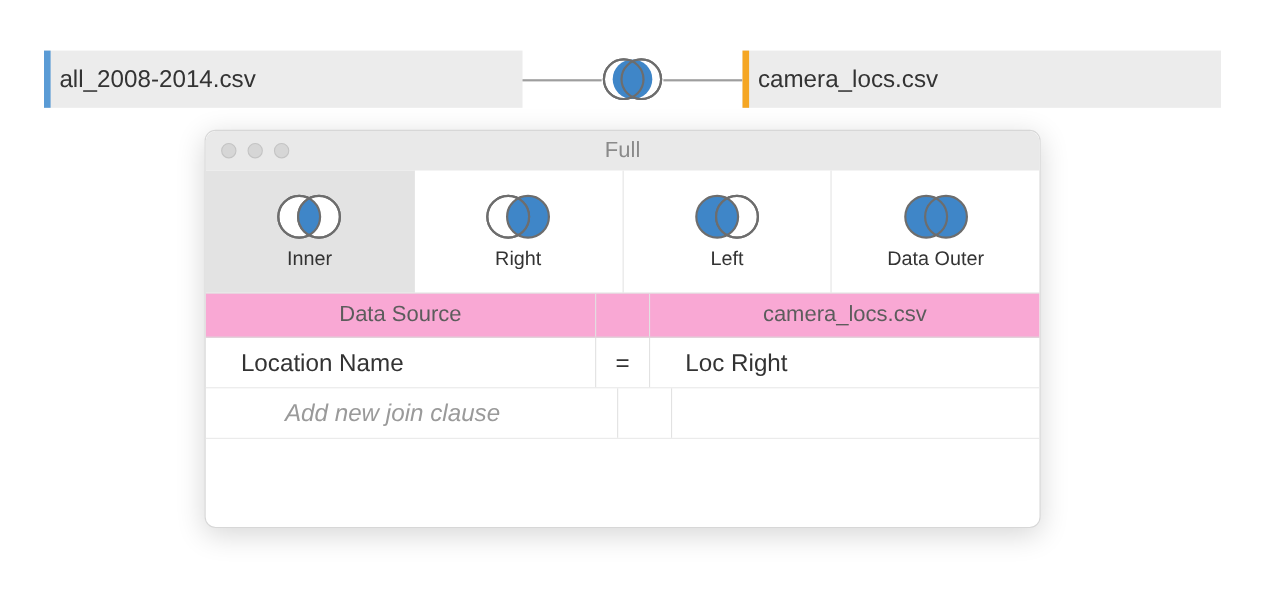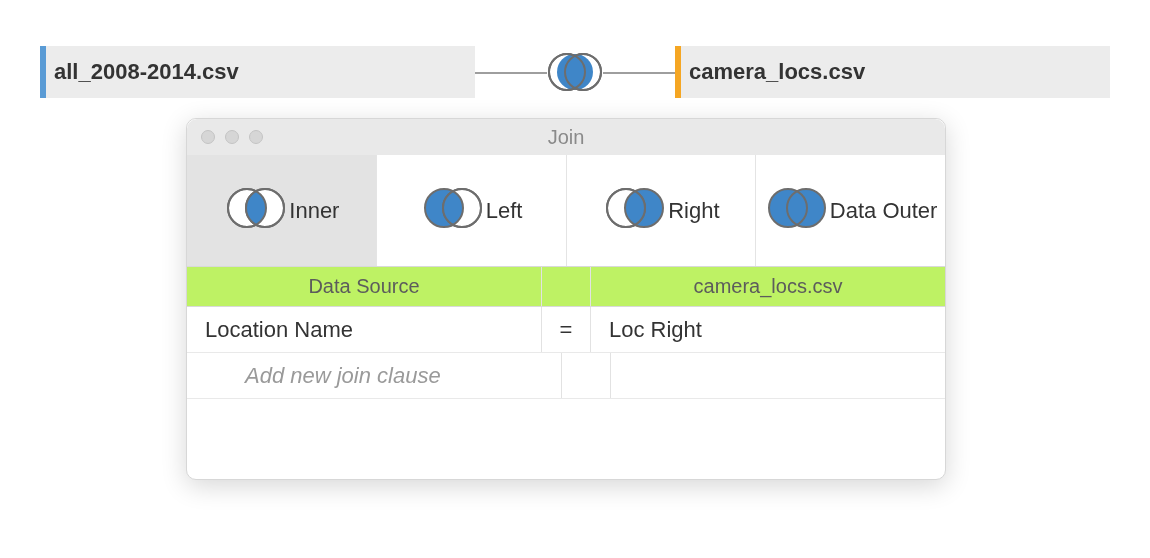--- a/index.html
+++ b/index.html
@@ -26,21 +26,20 @@
   .ds-pill {
     background: #ececec;
     height: 52px;
     display: flex;
     align-items: center;
     font-size: 22px;
     color: #333;
     padding-left: 14px;
     flex: 1;
     position: relative;
-    font-weight: bold;
   }
   .ds-pill .accent {
     position: absolute;
     left: 0;
     top: 0;
     bottom: 0;
     width: 6px;
   }
   .ds-left .accent { background: #5a9bd5; }
   .ds-right .accent { background: #f5a623; }
@@ -114,35 +113,35 @@
   }
 
   .jointype-row {
     display: flex;
     height: 112px;
     border-bottom: 1px solid #d9d9d9;
   }
   .jointype {
     flex: 1;
     display: flex;
-    flex-direction: row;
+    flex-direction: column;
     align-items: center;
     justify-content: center;
-    font-size: 22px;
+    font-size: 18px;
     color: #333;
     cursor: pointer;
     border-right: 1px solid #e4e4e4;
   }
   .jointype:last-child { border-right: none; }
   .jointype.selected { background: #e3e3e3; }
   .jointype svg { margin-bottom: 6px; }
 
   .clause-header {
     display: flex;
-    background: #bef264;
+    background: #f9a8d4;
     border-bottom: 1px solid #d9d9d9;
     font-size: 20px;
     color: #5c5c5c;
   }
   .clause-header .c-left,
   .clause-header .c-right {
     flex: 1;
     text-align: center;
     padding: 8px 0;
   }
@@ -163,21 +162,21 @@
     font-size: 22px;
     color: #333;
     height: 46px;
     align-items: stretch;
   }
   .clause-row .c-left,
   .clause-row .c-right {
     flex: 1;
     display: flex;
     align-items: center;
-    padding-left: 18px;
+    padding-left: 32px;
   }
   .clause-row.placeholder .c-left {
     color: #9a9a9a;
     font-style: italic;
     margin-left: 40px;
   }
 
   .panel-bottom {
     height: 80px;
   }
@@ -209,62 +208,62 @@
   </div>
 </div>
 
 <div class="panel">
   <div class="titlebar">
     <div class="traffic">
       <div class="dot"></div>
       <div class="dot"></div>
       <div class="dot"></div>
     </div>
-    <div class="title">Join</div>
+    <div class="title">Full</div>
   </div>
 
   <div class="jointype-row">
 
     <div class="jointype selected">
       <svg width="66" height="44" viewBox="0 0 66 44">
         <g>
           <circle cx="24" cy="22" r="19" fill="#ffffff" stroke="#6d6d6d" stroke-width="2"></circle>
           <circle cx="42" cy="22" r="19" fill="#ffffff" stroke="#6d6d6d" stroke-width="2"></circle>
           <path d="M33 5.3 A19 19 0 0 0 33 38.7 A19 19 0 0 0 33 5.3 Z" fill="#3f86c8"></path>
           <circle cx="24" cy="22" r="19" fill="none" stroke="#6d6d6d" stroke-width="2"></circle>
           <circle cx="42" cy="22" r="19" fill="none" stroke="#6d6d6d" stroke-width="2"></circle>
         </g>
       </svg>
       <span>Inner</span>
     </div>
 
     <div class="jointype">
       <svg width="66" height="44" viewBox="0 0 66 44">
         <g>
+          <circle cx="42" cy="22" r="19" fill="#3f86c8"></circle>
+          <circle cx="24" cy="22" r="19" fill="#ffffff" stroke="#6d6d6d" stroke-width="2"></circle>
+          <path d="M33 5.3 A19 19 0 0 0 33 38.7 A19 19 0 0 0 33 5.3 Z" fill="#3f86c8"></path>
+          <circle cx="24" cy="22" r="19" fill="none" stroke="#6d6d6d" stroke-width="2"></circle>
+          <circle cx="42" cy="22" r="19" fill="none" stroke="#6d6d6d" stroke-width="2"></circle>
+        </g>
+      </svg>
+      <span>Right</span>
+    </div>
+
+    <div class="jointype">
+      <svg width="66" height="44" viewBox="0 0 66 44">
+        <g>
           <circle cx="24" cy="22" r="19" fill="#3f86c8"></circle>
           <circle cx="42" cy="22" r="19" fill="#ffffff" stroke="#6d6d6d" stroke-width="2"></circle>
           <path d="M33 5.3 A19 19 0 0 0 33 38.7 A19 19 0 0 0 33 5.3 Z" fill="#3f86c8"></path>
           <circle cx="24" cy="22" r="19" fill="none" stroke="#6d6d6d" stroke-width="2"></circle>
           <circle cx="42" cy="22" r="19" fill="none" stroke="#6d6d6d" stroke-width="2"></circle>
         </g>
       </svg>
       <span>Left</span>
-    </div>
-
-    <div class="jointype">
-      <svg width="66" height="44" viewBox="0 0 66 44">
-        <g>
-          <circle cx="42" cy="22" r="19" fill="#3f86c8"></circle>
-          <circle cx="24" cy="22" r="19" fill="#ffffff" stroke="#6d6d6d" stroke-width="2"></circle>
-          <path d="M33 5.3 A19 19 0 0 0 33 38.7 A19 19 0 0 0 33 5.3 Z" fill="#3f86c8"></path>
-          <circle cx="24" cy="22" r="19" fill="none" stroke="#6d6d6d" stroke-width="2"></circle>
-          <circle cx="42" cy="22" r="19" fill="none" stroke="#6d6d6d" stroke-width="2"></circle>
-        </g>
-      </svg>
-      <span>Right</span>
     </div>
 
     <div class="jointype">
       <svg width="66" height="44" viewBox="0 0 66 44">
         <g>
           <circle cx="24" cy="22" r="19" fill="#3f86c8"></circle>
           <circle cx="42" cy="22" r="19" fill="#3f86c8"></circle>
           <circle cx="24" cy="22" r="19" fill="none" stroke="#6d6d6d" stroke-width="2"></circle>
           <circle cx="42" cy="22" r="19" fill="none" stroke="#6d6d6d" stroke-width="2"></circle>
         </g>

